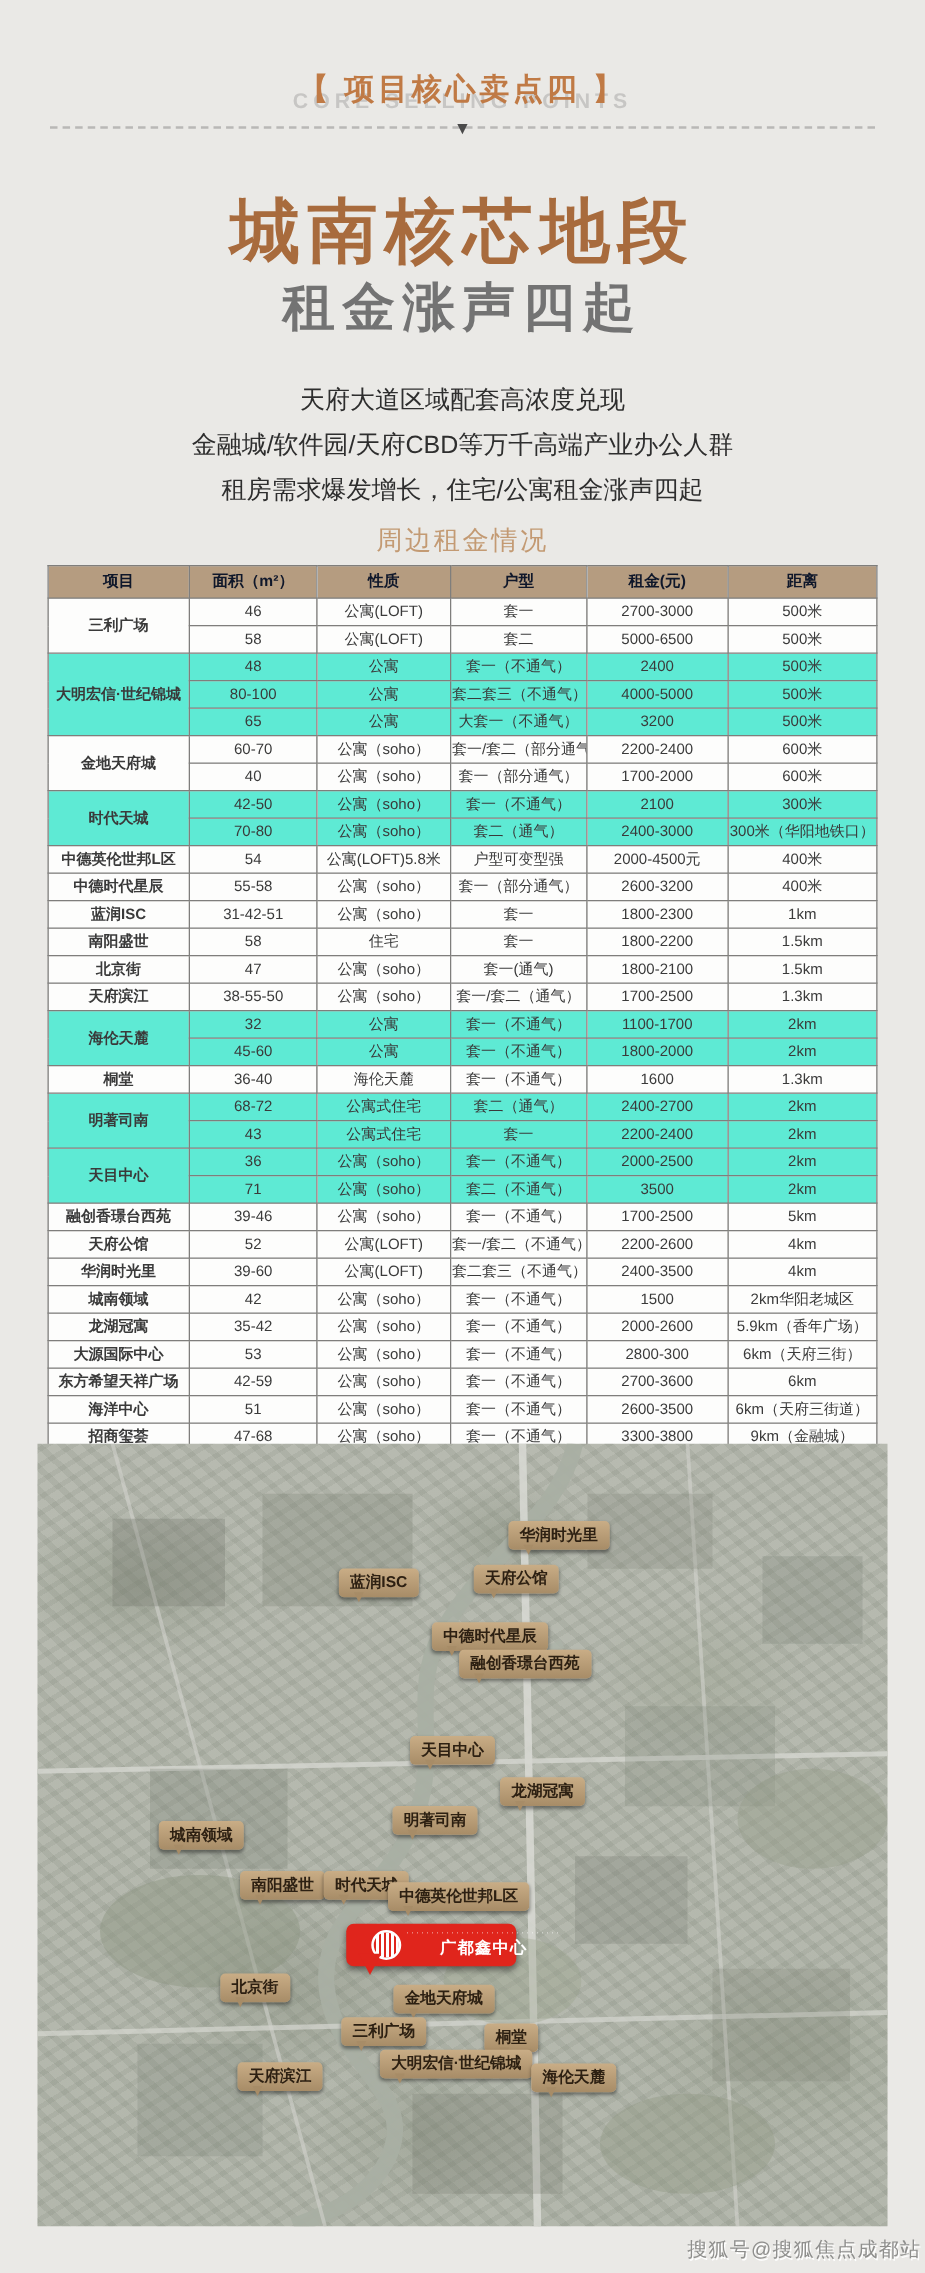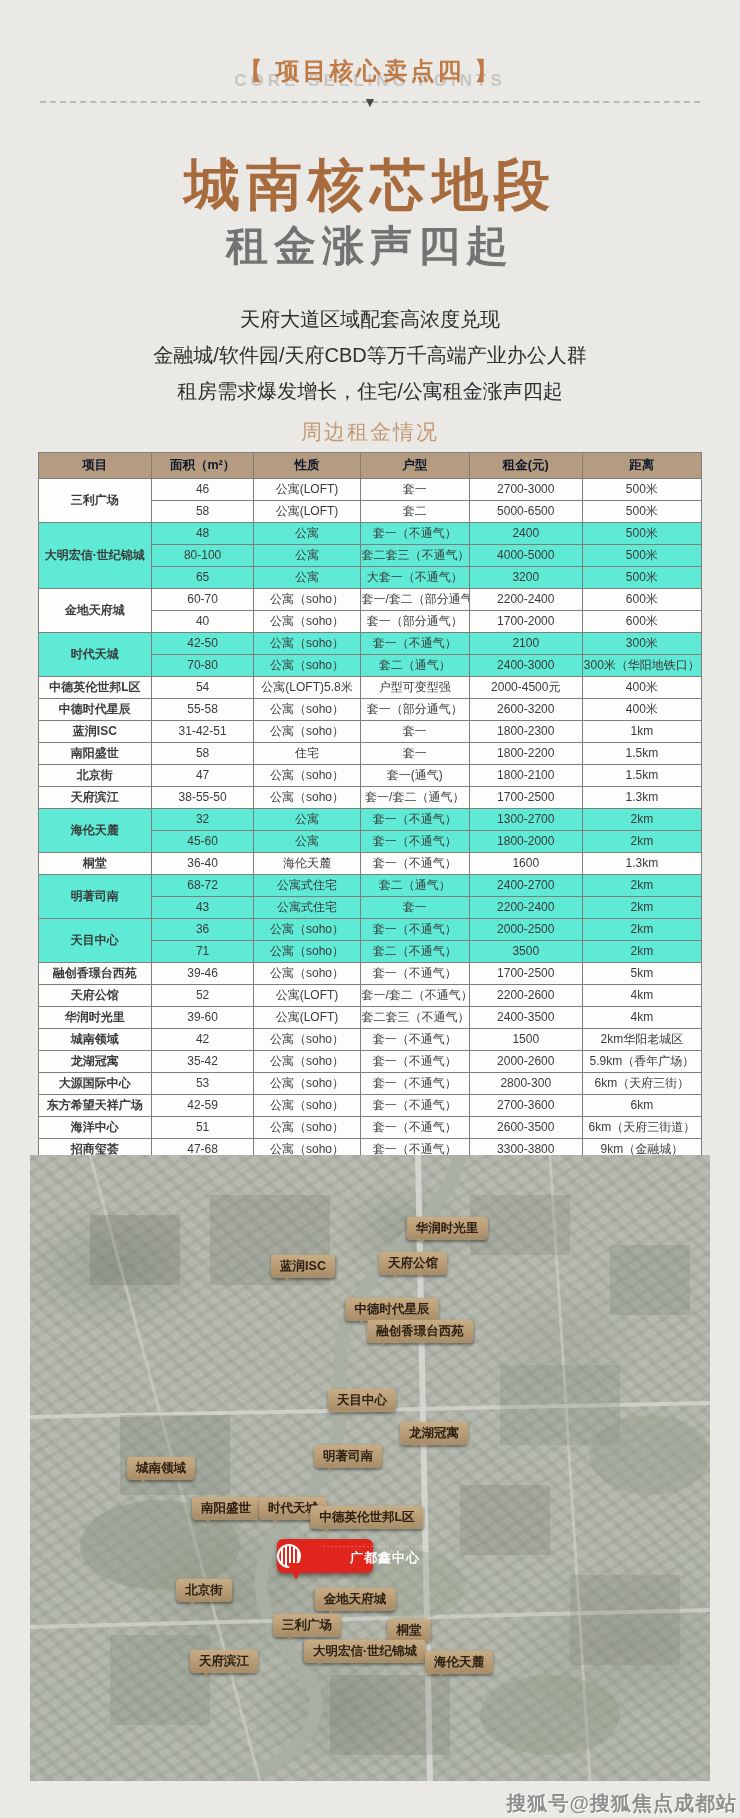--- a/index.html
+++ b/index.html
@@ -64,40 +64,39 @@
     color:#2d2012;font-weight:bold;font-size:12.5px;line-height:1;
     padding:5px 9px;border-radius:4px;white-space:nowrap;
     box-shadow:0 2px 3px rgba(0,0,0,.4);z-index:3;
   }
   .map-label::after{
     content:"";position:absolute;left:12px;bottom:-8px;
     border:4px solid transparent;border-top:8px solid #a78c67;
   }
   .project-bubble{
     position:absolute;z-index:4;left:247px;top:384px;width:96px;
-    background:#e0251c;border-radius:6px;padding:5px 0;
-    display:flex;align-items:center;gap:22px;color:#ffffff;
+    background:#e0251c;border-radius:6px;padding:5px 20px;
+    display:flex;align-items:center;gap:4px;color:#ffffff;
     box-shadow:0 3px 5px rgba(0,0,0,.45);
-    font-family:Liberation Serif, serif;
   }
   .project-bubble::after{
     content:"";position:absolute;left:10px;bottom:-16px;
     border:9px solid transparent;border-top:17px solid #e0251c;
   }
   .bubble-logo{
     width:24px;height:24px;border-radius:50%;flex:0 0 24px;
     border:2px solid #ffffff;box-sizing:border-box;
     background:repeating-linear-gradient(90deg,#e0251c 0 2px,#ffffff 2px 4px);
   }
   .bubble-right{display:flex;flex-direction:column;align-items:center;}
   .bubble-dots{font-size:6px;line-height:4px;letter-spacing:2px;color:#ffffff;}
   .bubble-name{font-size:13px;font-weight:bold;letter-spacing:1px;white-space:nowrap;}
 
   .watermark{
-    top:1790px;right:3px;font-size:20px;font-weight:bold;color:#8f8f8d;
+    top:1790px;right:3px;font-size:16px;font-weight:normal;color:#8f8f8d;
     text-shadow:1px 1px 0 #ffffff;letter-spacing:1px;
   }
 </style>
 </head>
 <body>
 
 <div class="abs center eyebrow">CORE SELLING POINTS</div>
 <div class="abs center bracket-title">【 项目核心卖点四 】</div>
 <div class="abs divider"></div>
 <div class="abs center divider-arrow">▼</div>
@@ -244,21 +243,21 @@
         <td>公寓（soho）</td>
         <td>套一/套二（通气）</td>
         <td>1700-2500</td>
         <td>1.3km</td>
       </tr>
       <tr class="shaded">
         <td rowspan="2" class="project">海伦天麓</td>
         <td>32</td>
         <td>公寓</td>
         <td>套一（不通气）</td>
-        <td>1300-2700</td>
+        <td>1100-1700</td>
         <td>2km</td>
       </tr>
       <tr class="shaded">
         <td>45-60</td>
         <td>公寓</td>
         <td>套一（不通气）</td>
         <td>1800-2000</td>
         <td>2km</td>
       </tr>
       <tr>

